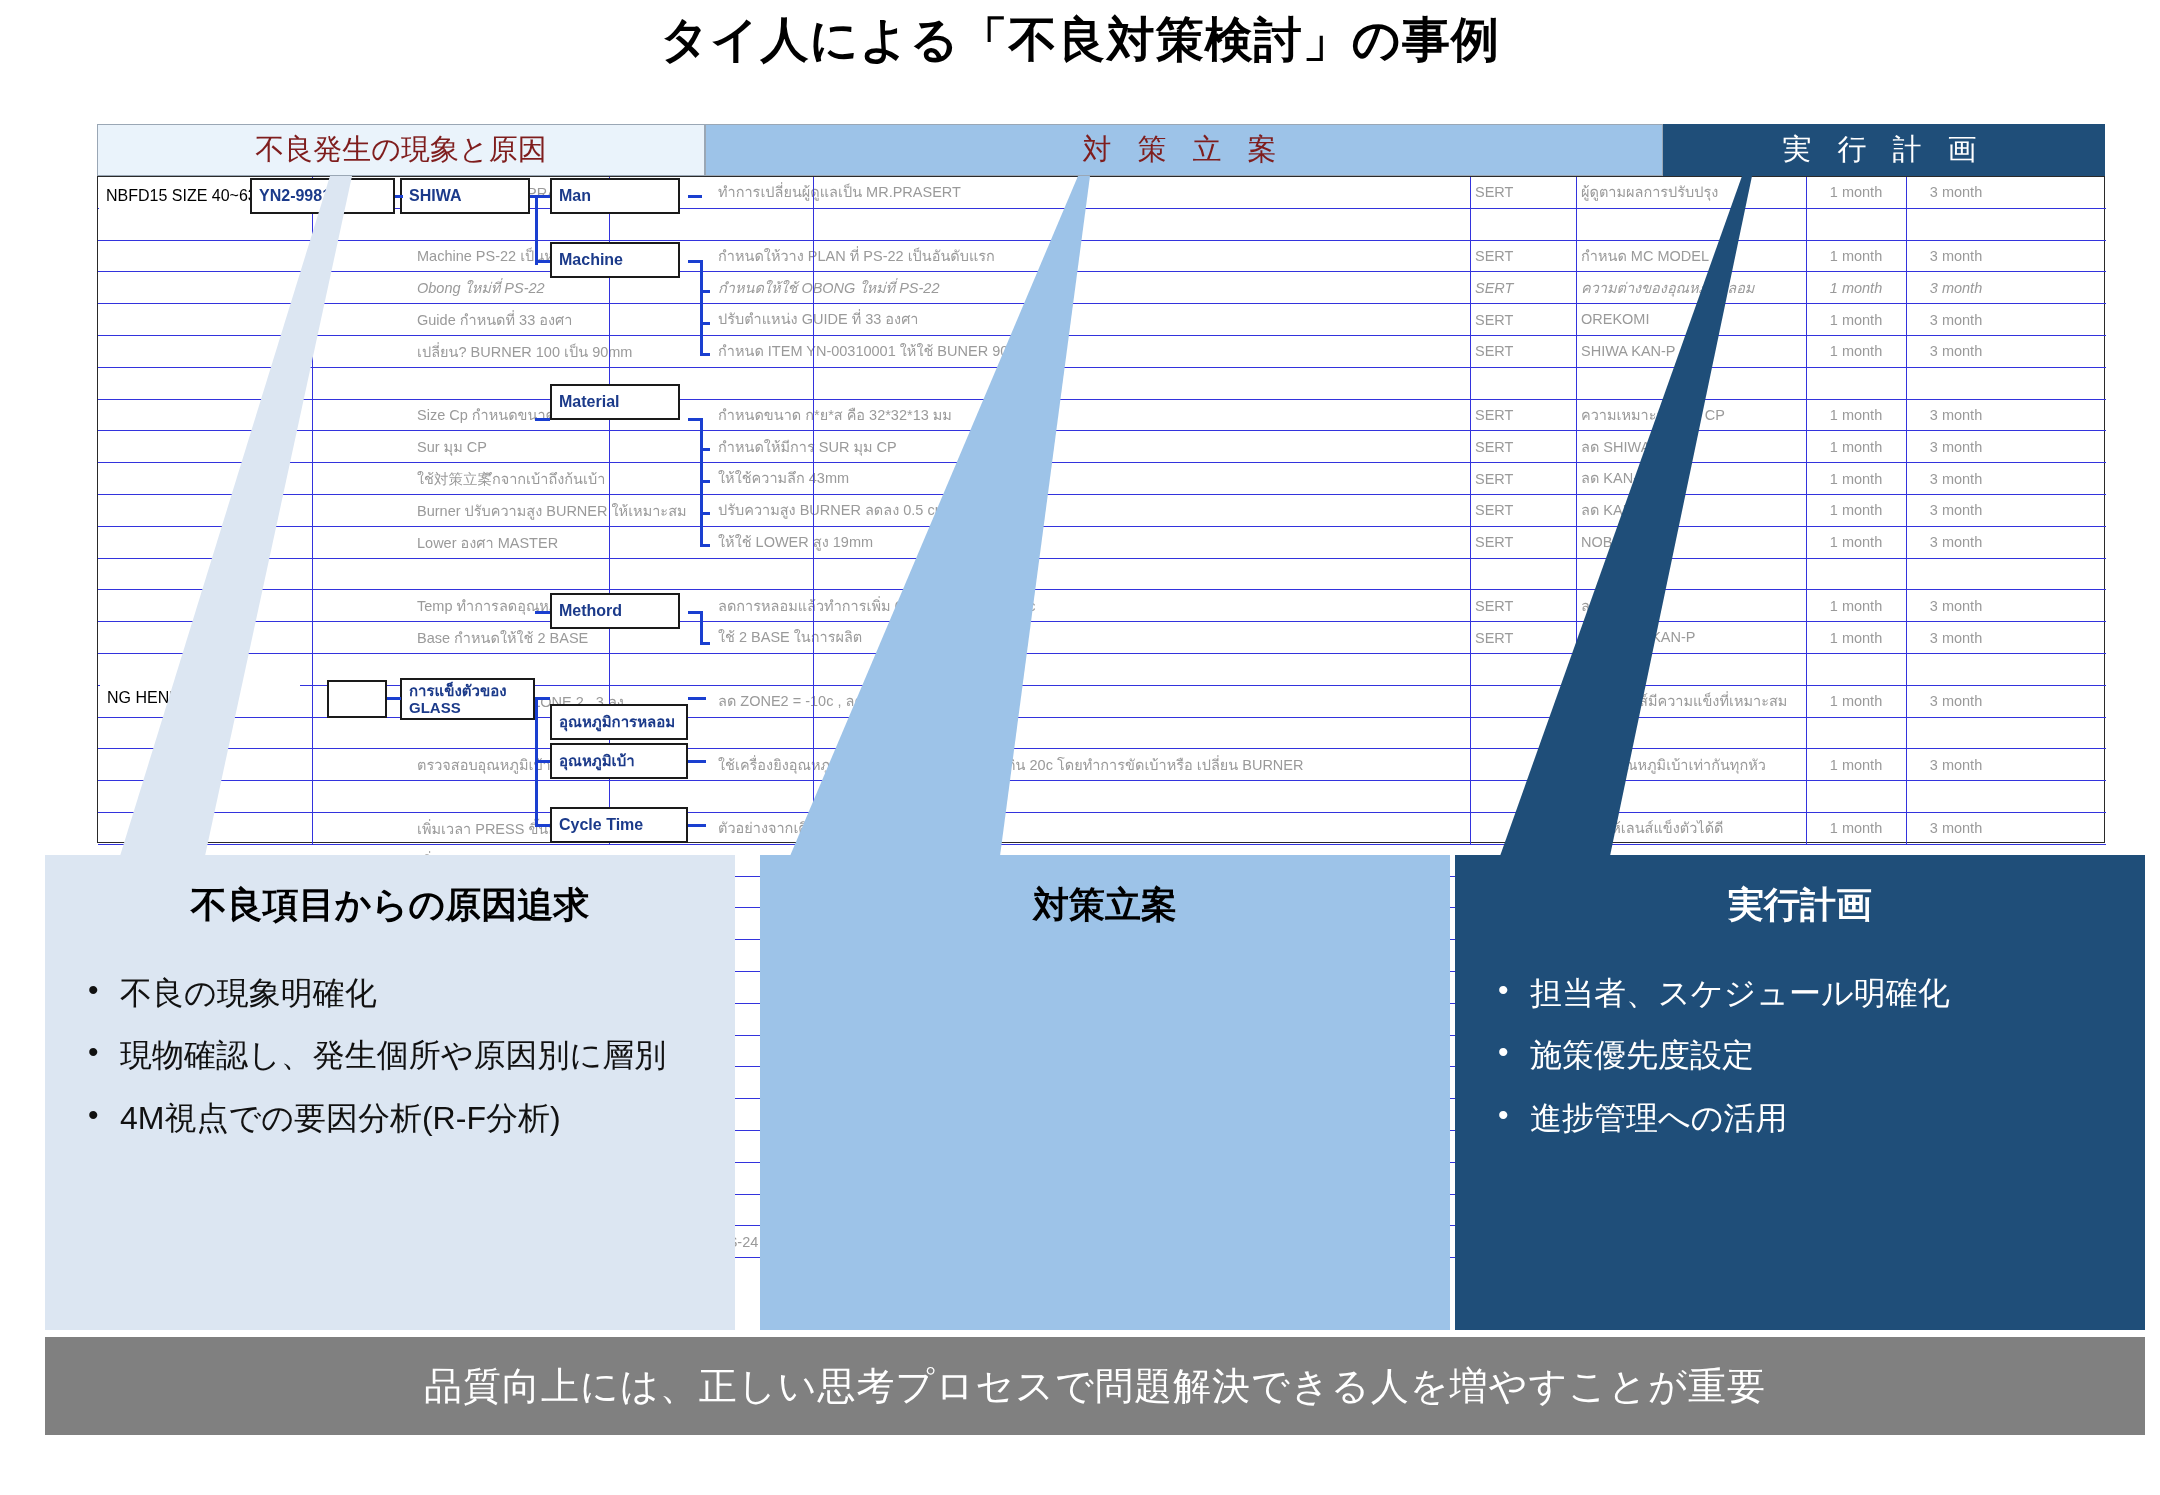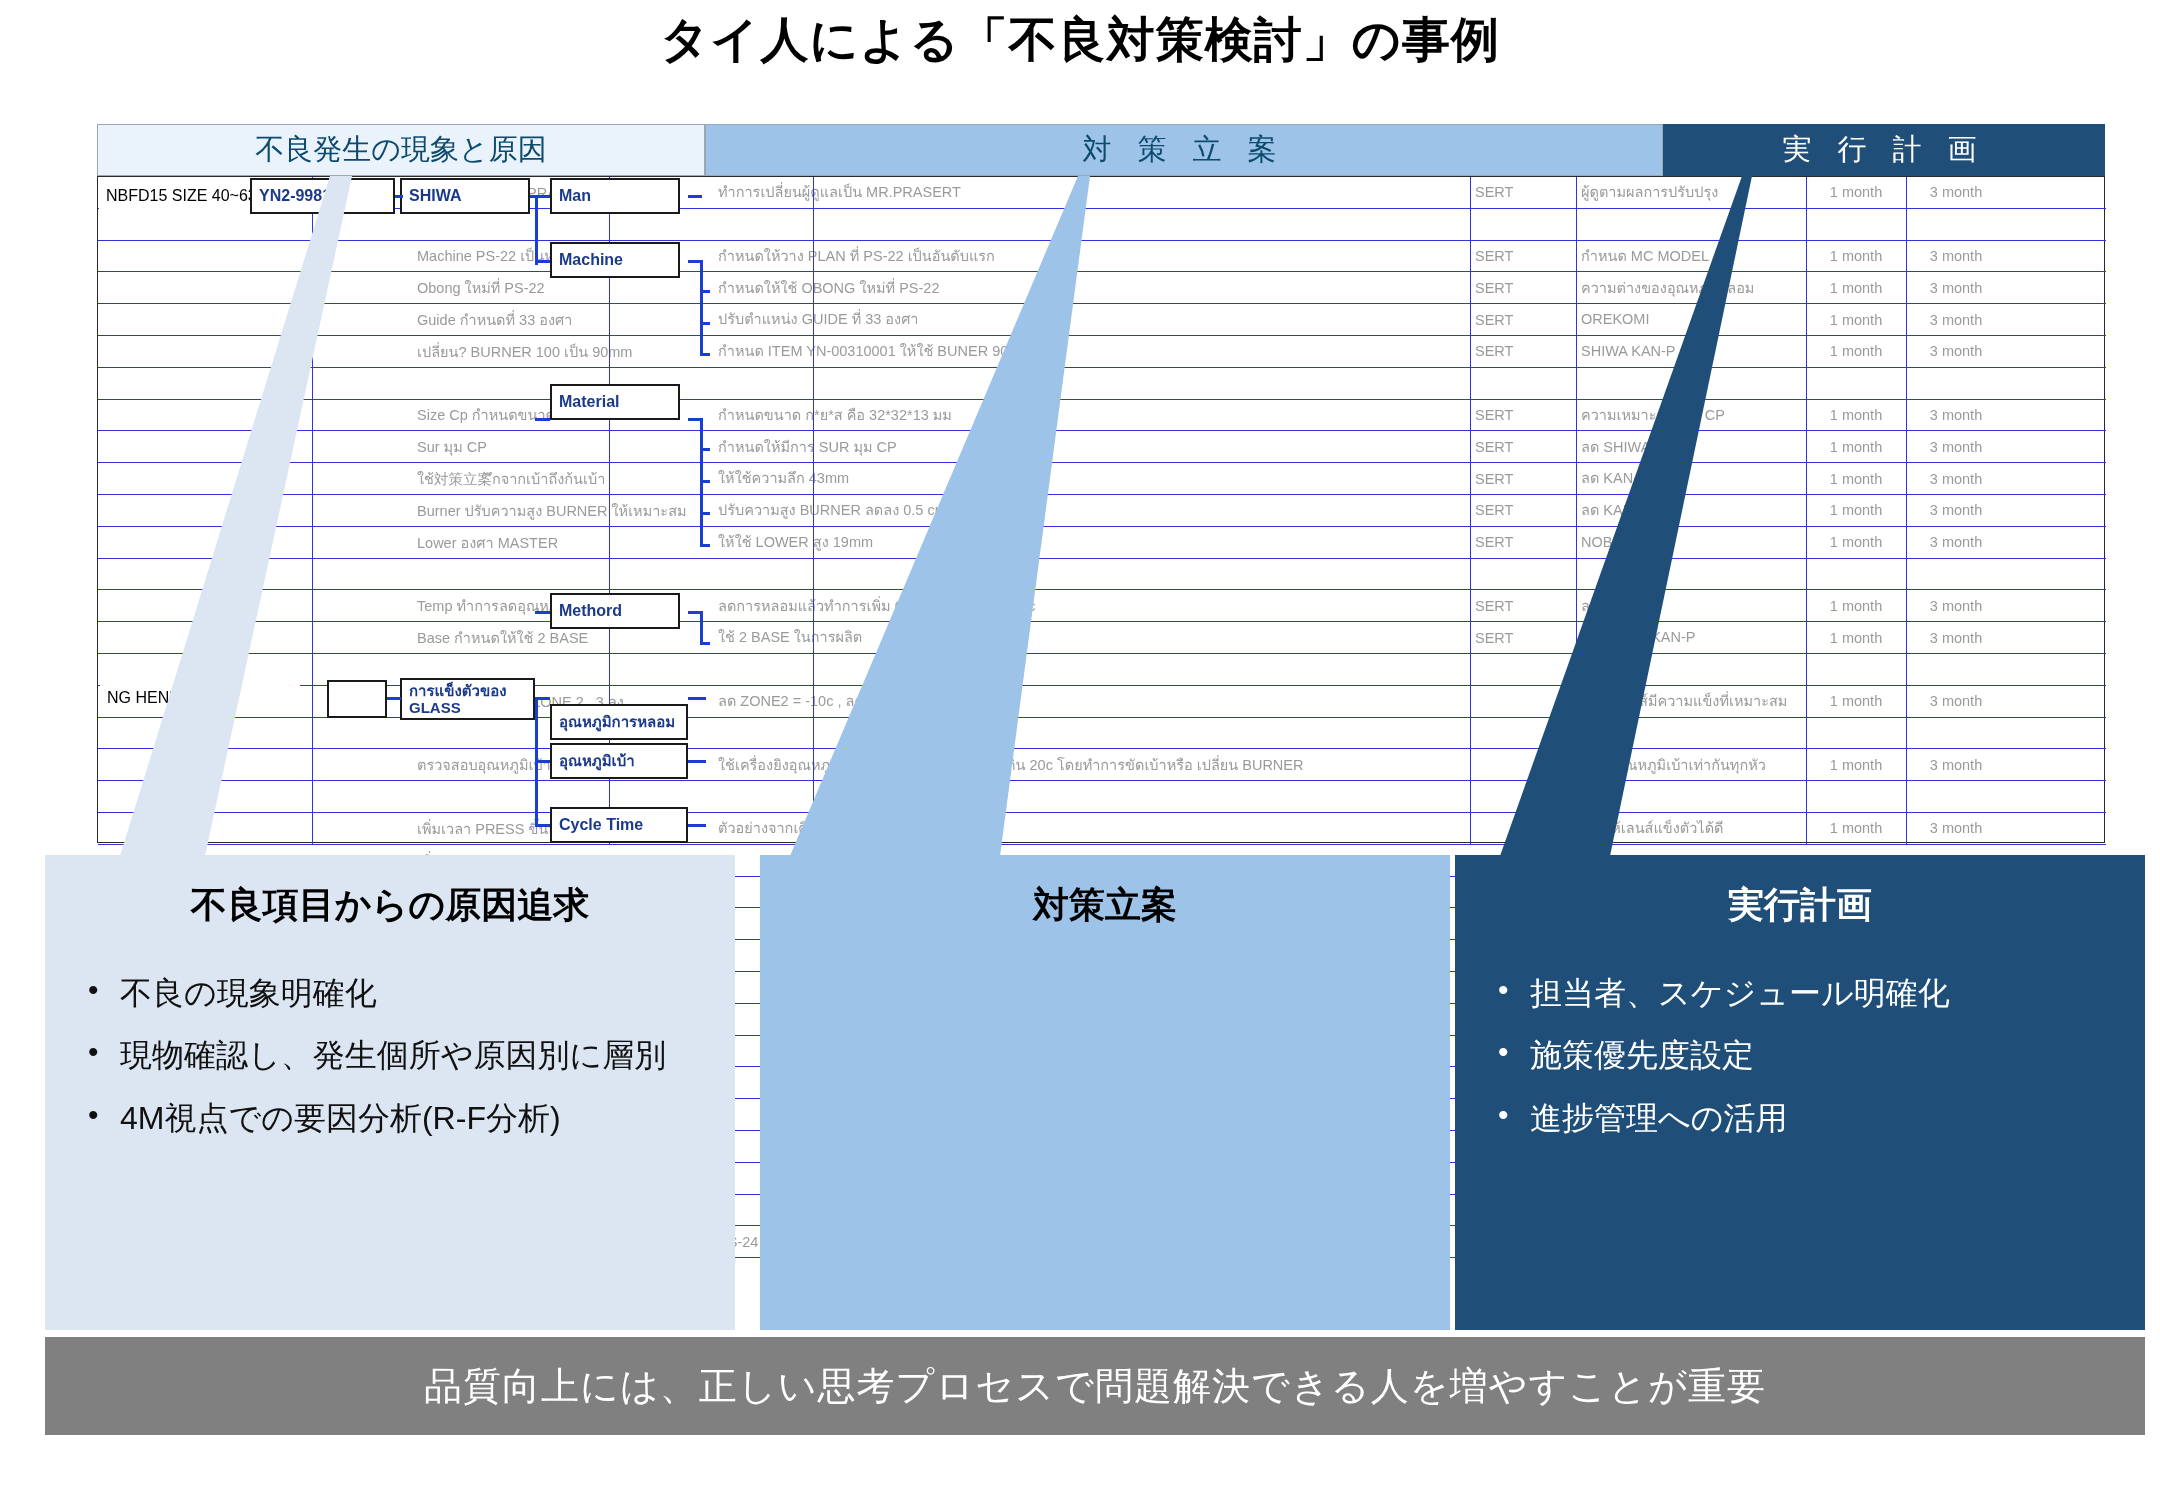--- a/index.html
+++ b/index.html
@@ -16,21 +16,21 @@
     position:absolute;left:0;top:8px;width:2160px;
     text-align:center;
     font-size:48px;font-weight:bold;color:#000;
     letter-spacing:1px;
     font-family:"DejaVu Sans","Liberation Sans",sans-serif;
   }
 
   
   .hdr-band{position:absolute;top:124px;height:52px;box-sizing:border-box;
             display:flex;align-items:center;justify-content:center;
-            font-size:29px;color:#0c4a6e;border:1px solid #9aa7b5;}
+            font-size:29px;color:#7f1d1d;border:1px solid #9aa7b5;}
   #hdr-0{left:97px;width:608px;background:#eaf3fb;}
   #hdr-1{left:705px;width:958px;background:#9dc3e8;}
   #hdr-2{left:1663px;width:442px;background:#1f4e79;color:#fff;border-color:#1f4e79;}
   .hdr-2-txt{letter-spacing:9px;}
   .hdr-1-txt{letter-spacing:9px;}
 
   
   #grid{position:absolute;left:97px;top:176px;width:2008px;height:667px;
         background:#fff;border:1px solid #2a2a2a;box-sizing:border-box;}
   .row{position:absolute;left:0;width:2008px;box-sizing:border-box;
@@ -109,21 +109,21 @@
         <div class="cell " style="justify-content: center; left: 1808px; width: 100px;"></div>
       </div>
       <div class="row" style="top: 63.6px; height: 31.8px;">
         <div class="cell " style="left: 314px; width: 297px;">Machine PS-22 เป็นหลัก</div>
         <div class="cell wrap" style="left: 615px; width: 650px;">กำหนดให้วาง PLAN ที่ PS-22 เป็นอันดับแรก</div>
         <div class="cell " style="left: 1372px; width: 100px;">SERT</div>
         <div class="cell wrap" style="left: 1478px; width: 228px;">กำหนด MC MODEL</div>
         <div class="cell " style="justify-content: center; left: 1708px; width: 100px;">1 month</div>
         <div class="cell " style="justify-content: center; left: 1808px; width: 100px;">3 month</div>
       </div>
-      <div class="row" style="top: 95.4px; height: 31.8px;">
+      <div class="row" style="top: 95.4px; height: 31.8px; font-style: italic;">
         <div class="cell " style="left: 314px; width: 297px;">Obong ใหม่ที่ PS-22</div>
         <div class="cell wrap" style="left: 615px; width: 650px;">กำหนดให้ใช้ OBONG ใหม่ที่ PS-22</div>
         <div class="cell " style="left: 1372px; width: 100px;">SERT</div>
         <div class="cell wrap" style="left: 1478px; width: 228px;">ความต่างของอุณหภูมิหลอม</div>
         <div class="cell " style="justify-content: center; left: 1708px; width: 100px;">1 month</div>
         <div class="cell " style="justify-content: center; left: 1808px; width: 100px;">3 month</div>
       </div>
       <div class="row" style="top: 127.2px; height: 31.8px;">
         <div class="cell " style="left: 314px; width: 297px;">Guide กำหนดที่ 33 องศา</div>
         <div class="cell wrap" style="left: 615px; width: 650px;">ปรับตำแหน่ง GUIDE ที่ 33 องศา</div>

